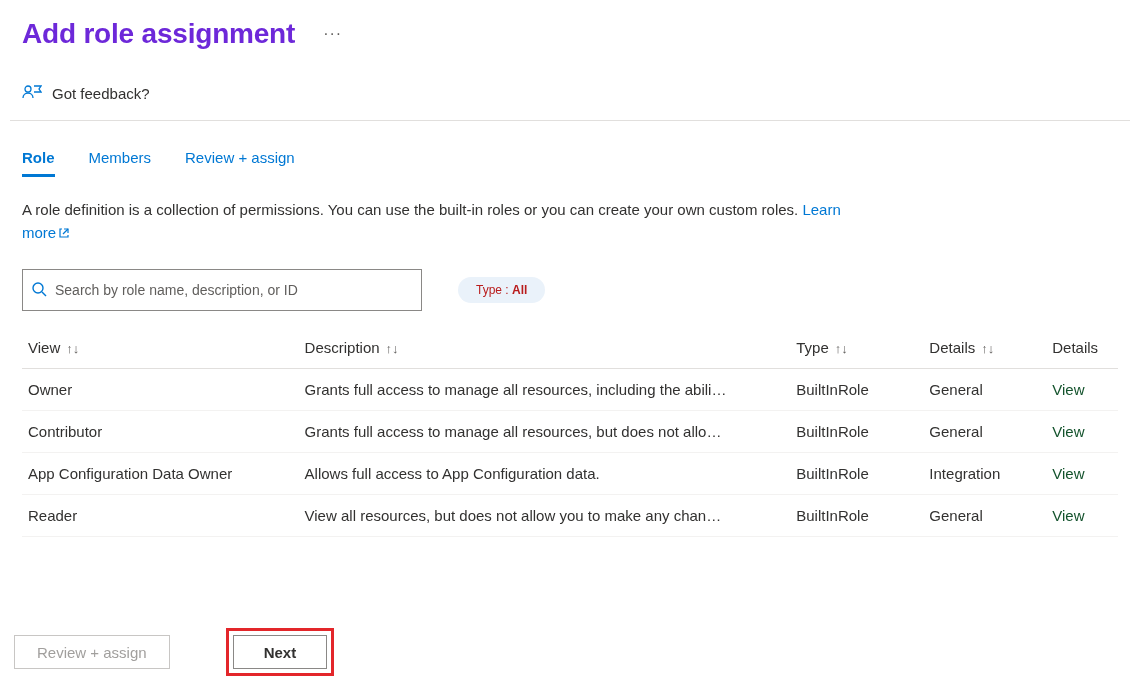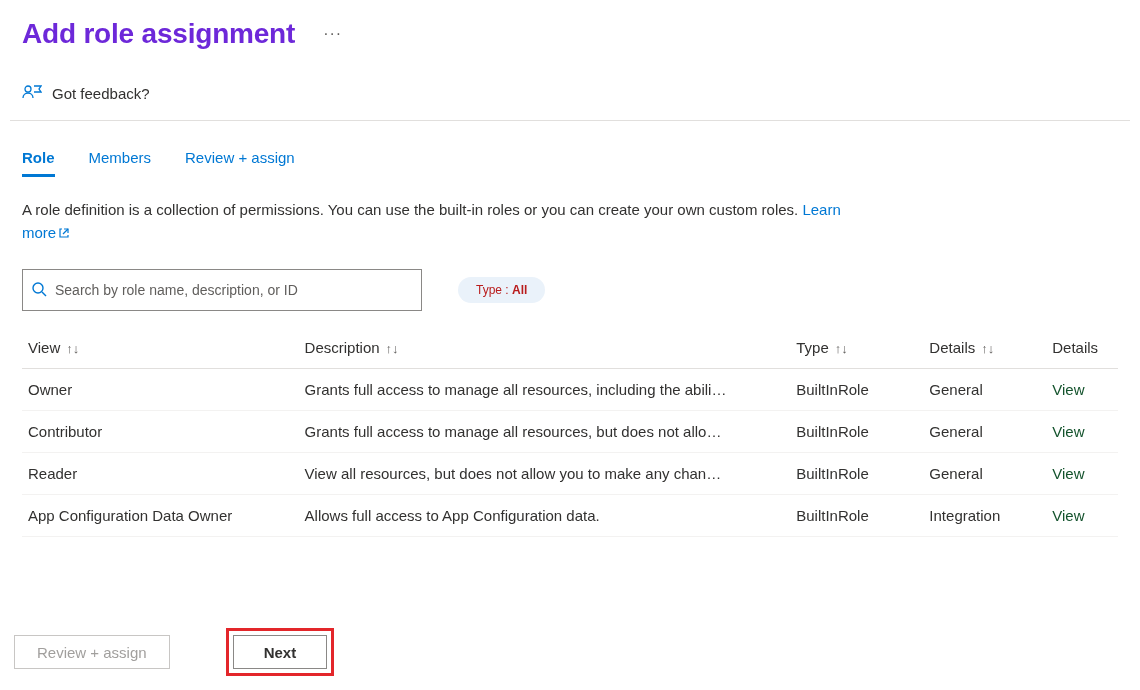--- a/index.html
+++ b/index.html
@@ -273,33 +273,33 @@
           <td><span class="view-link">View</span></td>
         </tr>
         <tr>
           <td>Contributor</td>
           <td>Grants full access to manage all resources, but does not allo…</td>
           <td>BuiltInRole</td>
           <td>General</td>
           <td><span class="view-link">View</span></td>
         </tr>
         <tr>
+          <td>App Configuration Data Owner</td>
+          <td>Allows full access to App Configuration data.</td>
+          <td>BuiltInRole</td>
+          <td>Integration</td>
+          <td><span class="view-link">View</span></td>
+        </tr>
+        <tr>
           <td>Reader</td>
           <td>View all resources, but does not allow you to make any chan…</td>
           <td>BuiltInRole</td>
           <td>General</td>
           <td><span class="view-link">View</span></td>
         </tr>
-        <tr>
-          <td>App Configuration Data Owner</td>
-          <td>Allows full access to App Configuration data.</td>
-          <td>BuiltInRole</td>
-          <td>Integration</td>
-          <td><span class="view-link">View</span></td>
-        </tr>
       </tbody>
   </table>
 </div>
 
 <div class="footer">
   <button class="btn" disabled="">Review + assign</button>
   <span class="btn-next-wrap">
     <button class="btn btn-next">Next</button>
   </span>
 </div>

